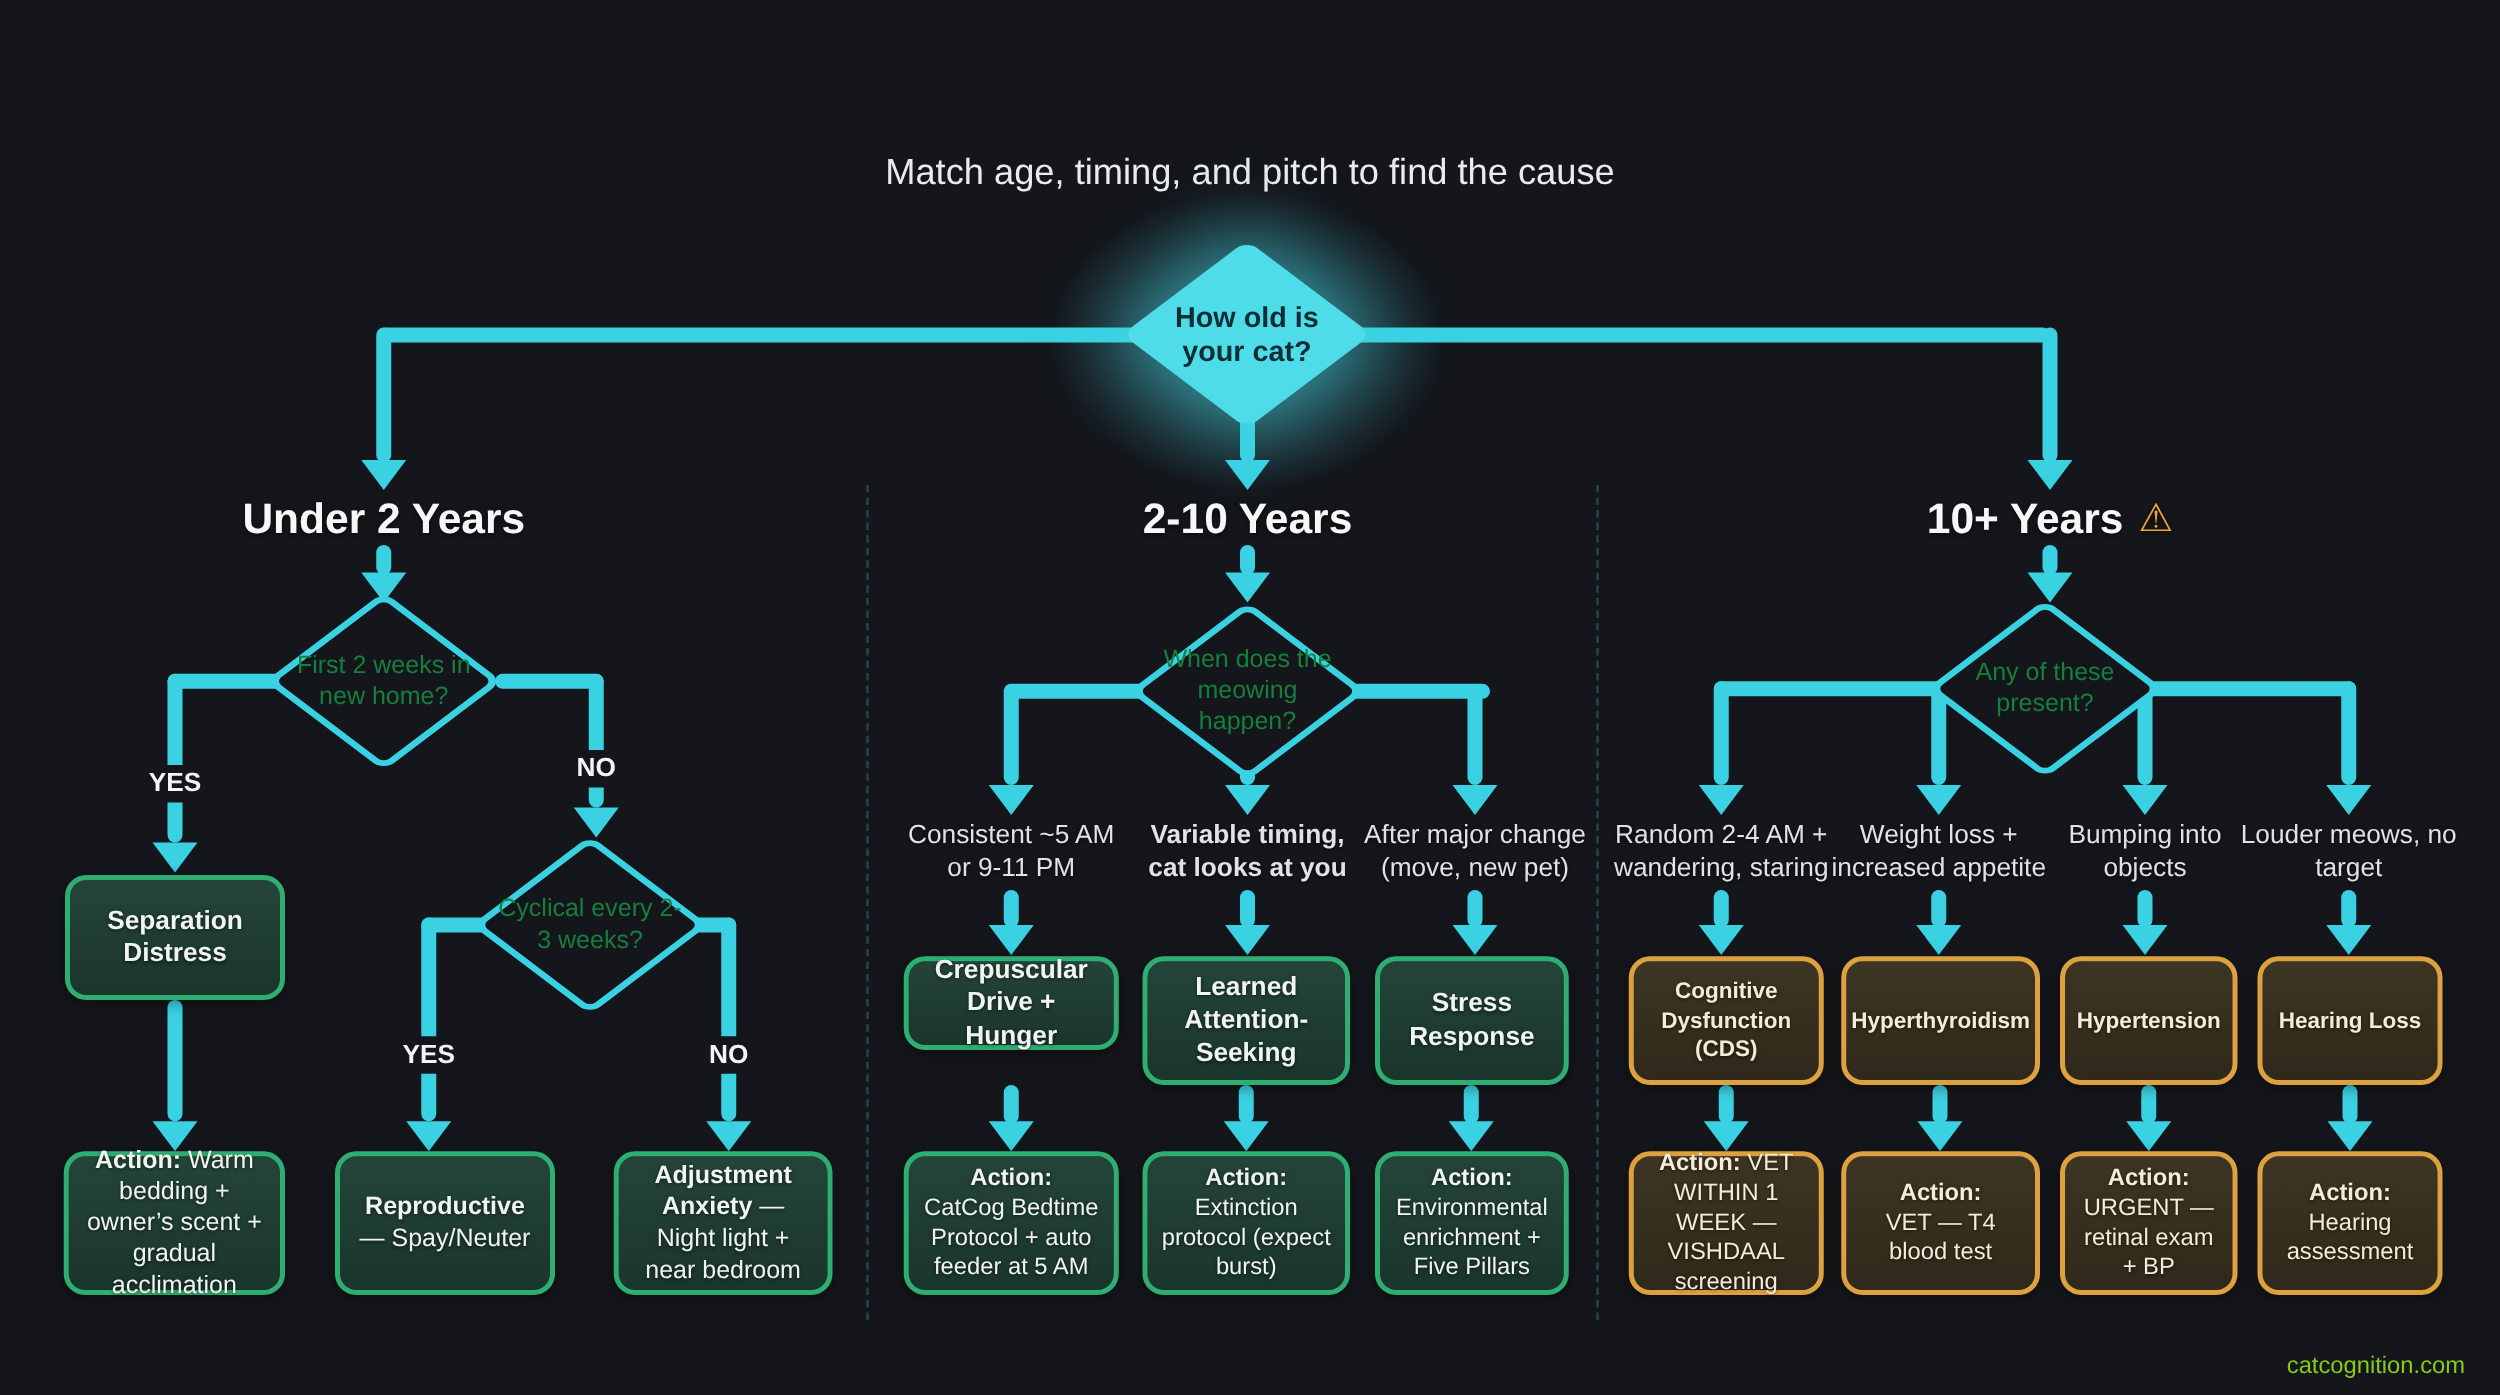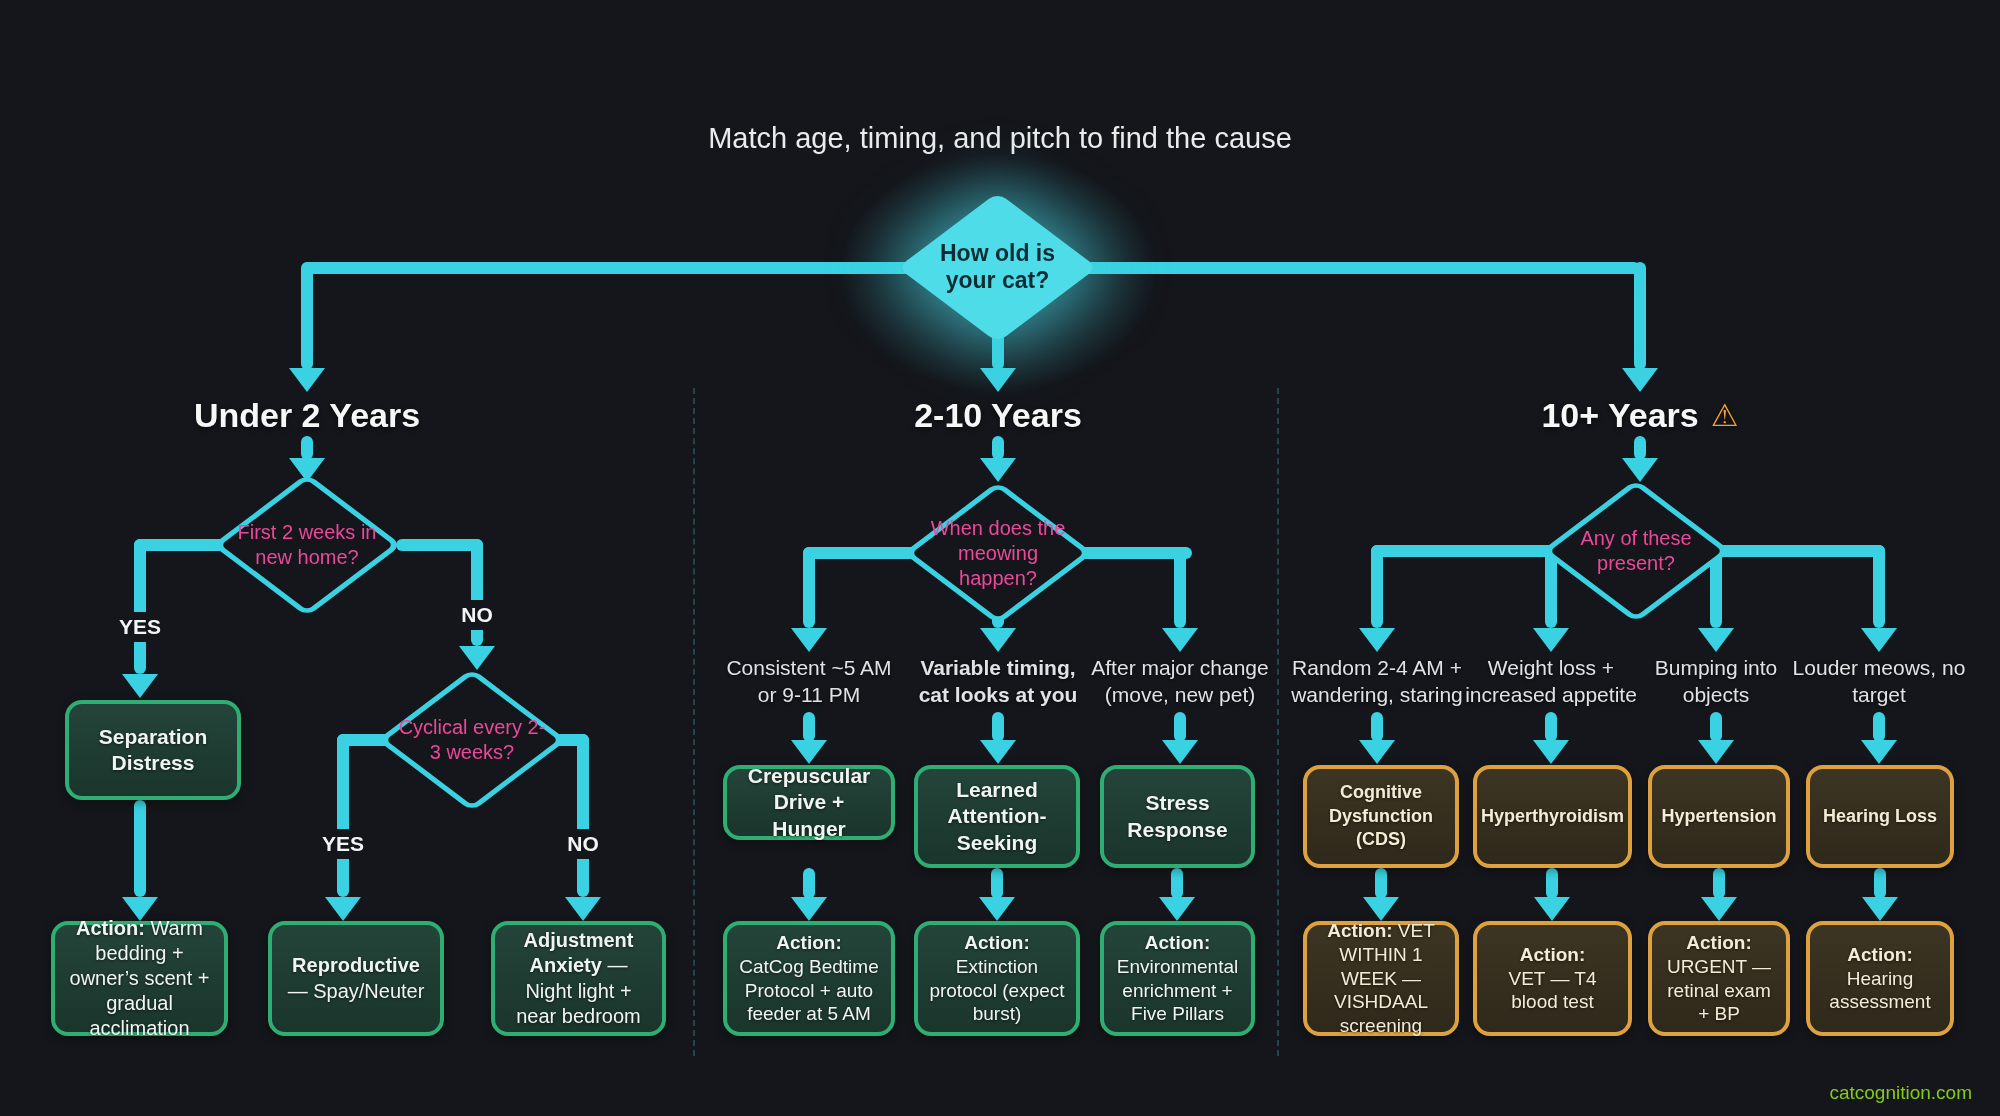--- a/index.html
+++ b/index.html
@@ -17,21 +17,21 @@
   .vline{position:absolute;width:12px;background:#3ad2e2;border-radius:6px;}
   .arrow{position:absolute;width:0;height:0;
     border-left:18px solid transparent;border-right:18px solid transparent;
     border-top:24px solid #3ad2e2;}
   .diamond{position:absolute;width:134px;height:134px;}
   .dshape{position:absolute;inset:0;transform:scaleY(.755) rotate(45deg);border-radius:12px;}
   .dq .dshape{border:6px solid #3ad2e2;background:#14161b;}
   .droot{width:141px;height:141px;}
   .droot .dshape{background:#4edce9;box-shadow:0 0 70px 12px rgba(70,216,232,.5);}
   .dlabel{position:absolute;left:50%;top:50%;transform:translate(-50%,-50%);
-    text-align:center;font-size:20px;line-height:1.25;color:#ec4899;}
+    text-align:center;font-size:20px;line-height:1.25;color:#15803d;}
   .droot .dlabel{font-size:23px;font-weight:700;color:#0b2d33;line-height:1.2;}
   .col-heading{position:absolute;transform:translateX(-50%);white-space:nowrap;
     font-size:34px;font-weight:700;color:#f6f8f8;text-shadow:0 2px 4px rgba(0,0,0,.55);}
   .warn{font-size:31px;color:#f0a32f;margin-left:12px;position:relative;top:-1px;}
   .yn{position:absolute;text-align:center;background:#14161b;padding:3px 0;
     font-size:21px;font-weight:700;color:#f2f5f5;}
   .blabel{position:absolute;text-align:center;font-size:21px;line-height:1.27;
     color:#dfe3e5;text-shadow:0 1px 3px rgba(0,0,0,.6);}
   .node{position:absolute;border-radius:17px;display:flex;align-items:center;justify-content:center;
     text-align:center;padding:8px 10px;box-sizing:border-box;
@@ -170,21 +170,21 @@
 
   <div class="blabel" style="left:719px;top:655px;width:180px;">Consistent ~5 AM or 9-11 PM</div>
   <div class="blabel" style="left:908px;top:655px;width:180px;font-weight:bold;">Variable timing, cat looks at you</div>
   <div class="blabel" style="left:1082px;top:655px;width:196px;">After major change (move, new pet)</div>
 
   <div class="blabel" style="left:1283px;top:655px;width:188px;">Random 2-4 AM + wandering, staring</div>
   <div class="blabel" style="left:1457px;top:655px;width:188px;">Weight loss + increased appetite</div>
   <div class="blabel" style="left:1626px;top:655px;width:180px;">Bumping into objects</div>
   <div class="blabel" style="left:1789px;top:655px;width:180px;">Louder meows, no target</div>
 
-  <div class="node green" style="left:52px;top:700px;width:176px;height:100px;margin-left:13px;">
+  <div class="node green" style="left:52px;top:700px;width:176px;height:100px;">
     <div class="cause-g">Separation Distress</div>
   </div>
   <div class="node green" style="left:51px;top:921px;width:177px;height:115px;">
     <div class="act" style="font-size:20px;"><b>Action:</b><span> Warm bedding + owner’s scent + gradual acclimation</span></div>
   </div>
   <div class="node green" style="left:268px;top:921px;width:176px;height:115px;">
     <div class="act" style="font-size:20px;"><b>Reproductive</b><span> — Spay/Neuter</span></div>
   </div>
   <div class="node green" style="left:491px;top:921px;width:175px;height:115px;">
     <div class="act" style="font-size:20px;"><b>Adjustment Anxiety</b><span> — Night light + near bedroom</span></div>

